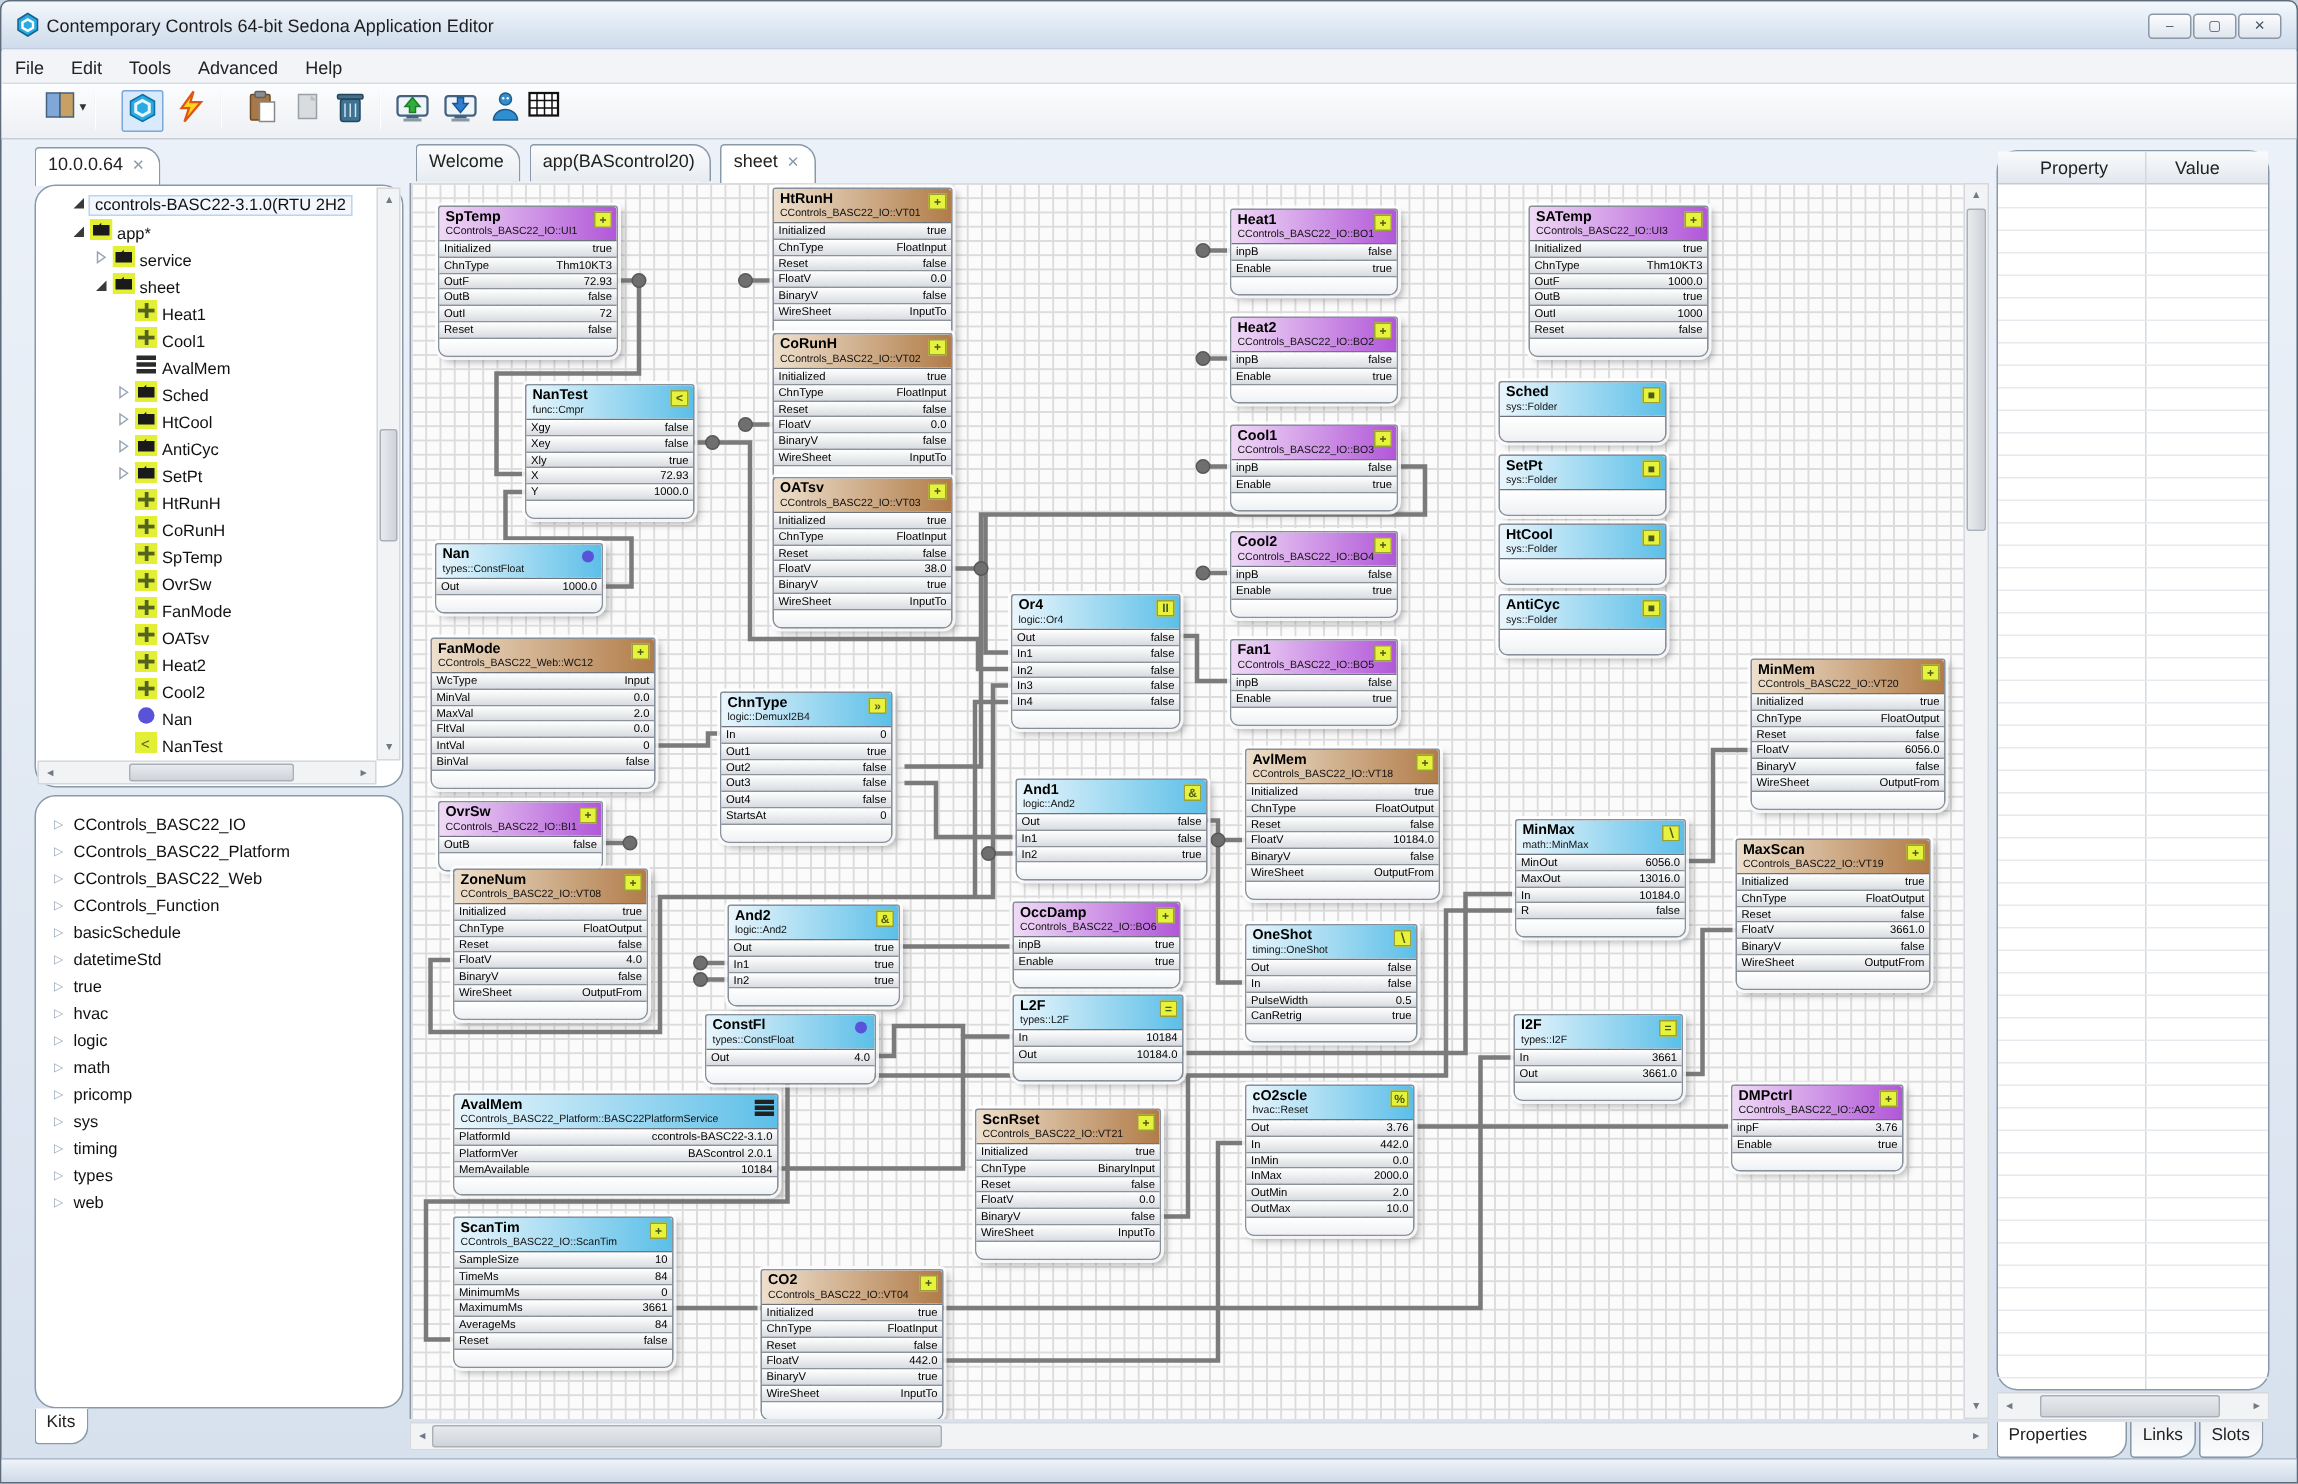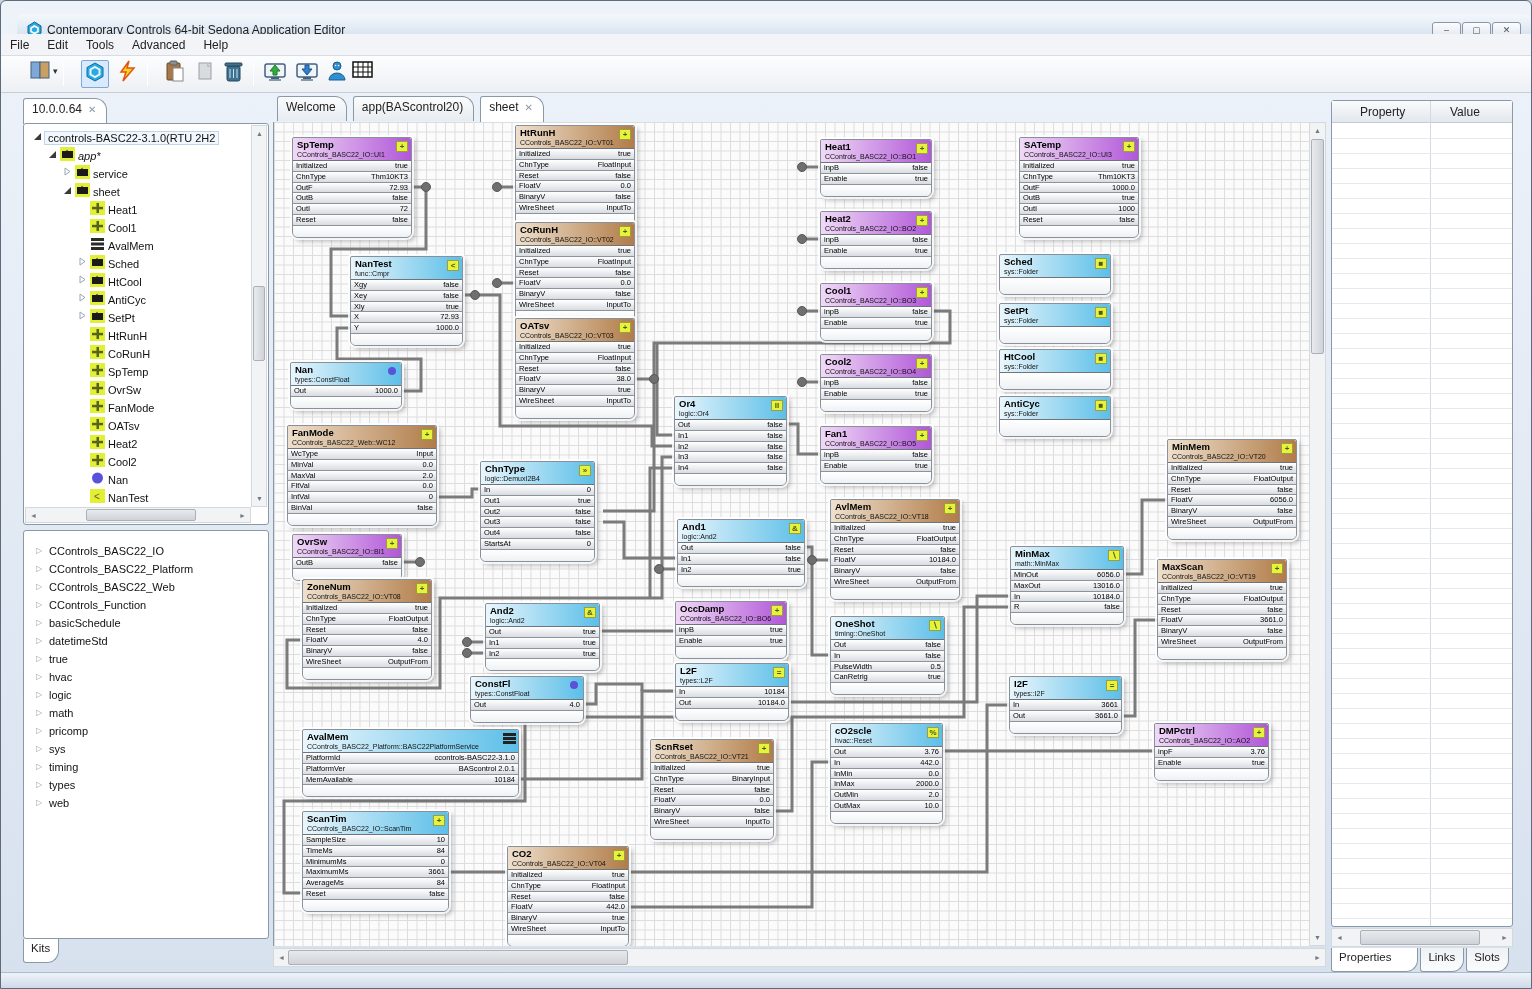--- a/index.html
+++ b/index.html
@@ -1,28 +1,28 @@
 <!DOCTYPE html>
 <html><head>
 <meta charset="utf-8">
 <style>
 *{margin:0;padding:0;box-sizing:border-box;font-family:"Liberation Sans",sans-serif;}
 html,body{width:1532px;height:989px;overflow:hidden;background:#c8d4e2;}
 #win{position:absolute;inset:0;background:linear-gradient(#eef3fa,#d7e1ee);border:1px solid #5d6b7a;border-radius:6px 6px 0 0;}
-.titlebar{position:absolute;left:16px;top:0;right:0;height:32px;background:linear-gradient(#f4f8fc,#dce6f2 60%,#cfdceb);border-radius:6px 6px 0 0;border-bottom:1px solid #c2cedd;margin-top:13px;}
+.titlebar{position:absolute;left:0;top:0;right:0;height:32px;background:linear-gradient(#f4f8fc,#dce6f2 60%,#cfdceb);border-radius:6px 6px 0 0;border-bottom:1px solid #c2cedd;}
 .title-text{position:absolute;left:30px;top:9px;font-size:12px;color:#1d1d1d;}
 .app-icon{position:absolute;left:9px;top:7px;}
 .winbtn{position:absolute;top:8px;width:29px;height:17px;border:1px solid #8b97a6;border-radius:3px;background:linear-gradient(#fbfcfe,#dfe6ee);color:#44525f;font-size:9px;line-height:15px;text-align:center;}
 .menubar{position:absolute;left:0;top:33px;right:0;height:22px;background:#f2f4f7;border-bottom:1px solid #d8dde4;}
 .menu-item{display:inline-block;padding:4px 9px 0 9px;font-size:12px;color:#222;}
 .toolbar{position:absolute;left:0;top:55px;right:0;height:37px;background:linear-gradient(#fcfdfe,#edf0f4);border-bottom:1px solid #c9ced6;}
 .tbtn{position:absolute;top:4px;width:28px;height:28px;text-align:center;}
 .tsep{position:absolute;top:6px;width:1px;height:24px;background:#d0d5db;border-right:1px solid #fff;}
 .pressed{border:1px solid #7da7d8;background:#d9eafc;border-radius:2px;}
-.panel{position:absolute;background:#fff;border:1px solid #8a99a8;border-radius:3px;}
+.panel{position:absolute;background:#fff;border:1px solid #8a99a8;border-radius:14px;}
 .ptab{position:absolute;background:#fff;border:1px solid #8a99a8;font-size:12px;color:#222;}
 .tab-top{border-bottom:none;border-radius:3px 12px 0 0;padding:3px 10px 0 8px;height:26px;}
 .tab-bot{border-top:none;border-radius:0 0 12px 3px;padding:3px 8px 0 7px;height:24px;font-size:11.5px;}
 .close-x{color:#8a9aaa;font-size:10px;margin-left:6px;}
 
 .trow{height:18px;line-height:18px;font-size:11px;color:#111;white-space:nowrap;position:relative;}
 .texp{display:inline-block;width:14px;font-size:8px;color:#98a6b4;text-align:center;vertical-align:middle;}
 .texp.open{color:#3a3a3a;font-size:9px;}
 .ticon{display:inline-block;width:16px;vertical-align:middle;text-align:center;}
 .tlabel{vertical-align:middle;padding:0 3px;}
@@ -125,24 +125,24 @@
           <line x1="1" y1="12" x2="20" y2="12" stroke="#111"></line>
           <line x1="6" y1="2" x2="6" y2="17" stroke="#111"></line>
           <line x1="11" y1="2" x2="11" y2="17" stroke="#111"></line>
           <line x1="16" y1="2" x2="16" y2="17" stroke="#111"></line>
         </svg></div>
     </div>
 
   <div class="ptab tab-top" style="left:22px;top:97px;"><span>10.0.0.64</span><span class="close-x">✕</span></div>
   <div class="panel" id="treePane" style="left:22px;top:122px;width:246px;height:402px;">
     <div id="treeRows" style="position:absolute;left:2px;top:4px;right:18px;overflow:hidden;height:378px;">
-        <div class="trow sel" style="padding-left: 4px;"><span class="texp open"><svg width="9" height="9">
+        <div class="trow sel" style="padding-left: 4px; text-align: center;"><span class="texp open"><svg width="9" height="9">
               <polygon points="8,1 8,8 1,8" fill="#3a3a3a"></polygon>
             </svg></span><span class="tlabel">ccontrols-BASC22-3.1.0(RTU 2H2</span></div>
-        <div class="trow" style="padding-left: 19px; font-style: italic;"><span class="texp open"><svg width="9" height="9">
+        <div class="trow" style="padding-left: 19px;"><span class="texp open"><svg width="9" height="9">
               <polygon points="8,1 8,8 1,8" fill="#3a3a3a"></polygon>
             </svg></span><span class="ticon"><svg width="15" height="14">
               <rect x="0" y="0" width="15" height="14" fill="#e3ef35"></rect>
               <path d="M2,4 h4 l1.5,-1.5 h0 V4 z" fill="#1a1a1a"></path>
               <rect x="2" y="4" width="11" height="7" fill="#1a1a1a"></rect>
             </svg></span><span class="tlabel">app*</span></div>
         <div class="trow" style="padding-left: 34px;"><span class="texp"><svg width="9" height="9">
               <polygon points="2,1 7,4.5 2,8" fill="#fff" stroke="#98a6b4"></polygon>
             </svg></span><span class="ticon"><svg width="15" height="14">
               <rect x="0" y="0" width="15" height="14" fill="#e3ef35"></rect>

